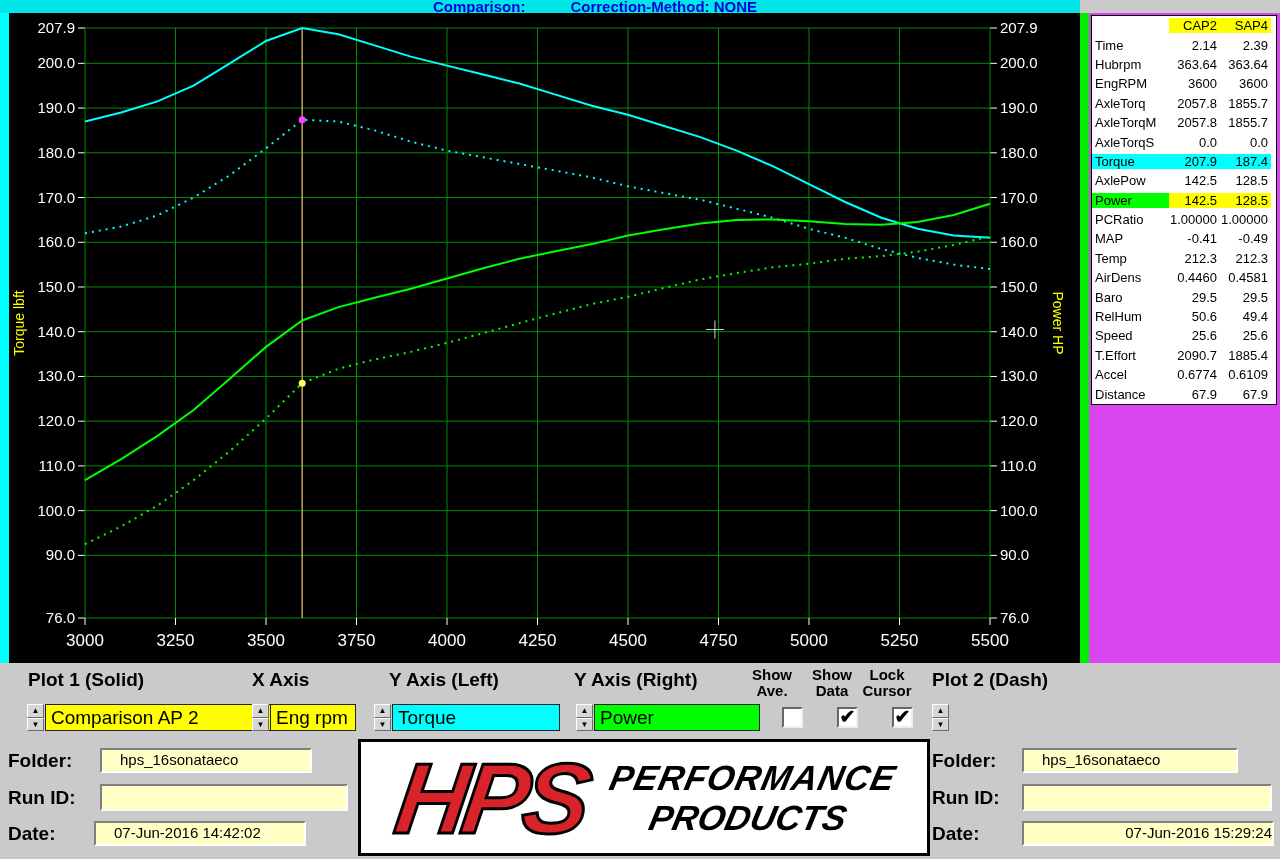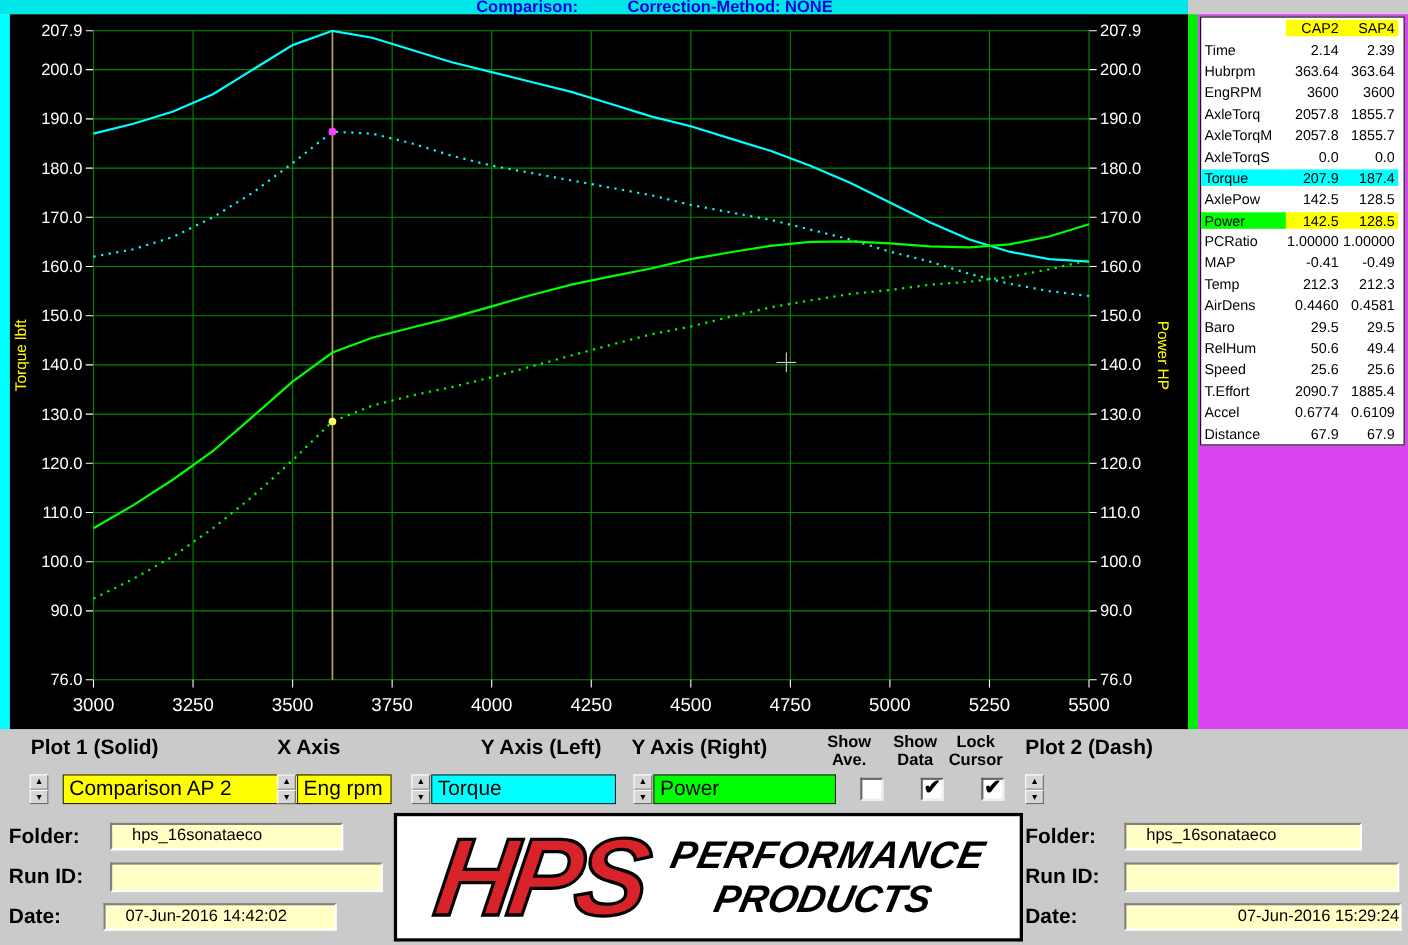--- a/index.html
+++ b/index.html
@@ -293,35 +293,35 @@
             <div class="tval">67.9</div>
             <div class="tval">67.9</div>
           </div>
         </div>
     </div>
   </div>
 
   <div id="bottom">
     <div class="bold-label" style="left:28px; top:6px;">Plot 1 (Solid)</div>
     <div class="bold-label" style="left:252px; top:6px;">X Axis</div>
-    <div class="bold-label" style="left:389px; top:6px;margin-left:48px;">Y Axis (Left)</div>
+    <div class="bold-label" style="left:389px; top:6px;">Y Axis (Left)</div>
     <div class="bold-label" style="left:574px; top:6px;">Y Axis (Right)</div>
     <div class="mini-label" style="left:748px; top:4px; width:48px;">Show
 Ave.</div>
     <div class="mini-label" style="left:808px; top:4px; width:48px;">Show
 Data</div>
     <div class="mini-label" style="left:858px; top:4px; width:58px;">Lock
 Cursor</div>
     <div class="bold-label" style="left:932px; top:6px;">Plot 2 (Dash)</div>
 
     <div class="spin" style="left:27px;">
         <div>▲</div>
         <div>▼</div>
       </div>
-    <div class="dropdown-field f-yellow" style="left:57px; width:228px;">Comparison AP 2</div>
+    <div class="dropdown-field f-yellow" style="left:45px; width:228px;">Comparison AP 2</div>
 
     <div class="spin" style="left:252px;">
         <div>▲</div>
         <div>▼</div>
       </div>
     <div class="dropdown-field f-yellow" style="left:270px; width:86px;">Eng rpm</div>
 
     <div class="spin" style="left:374px;">
         <div>▲</div>
         <div>▼</div>

